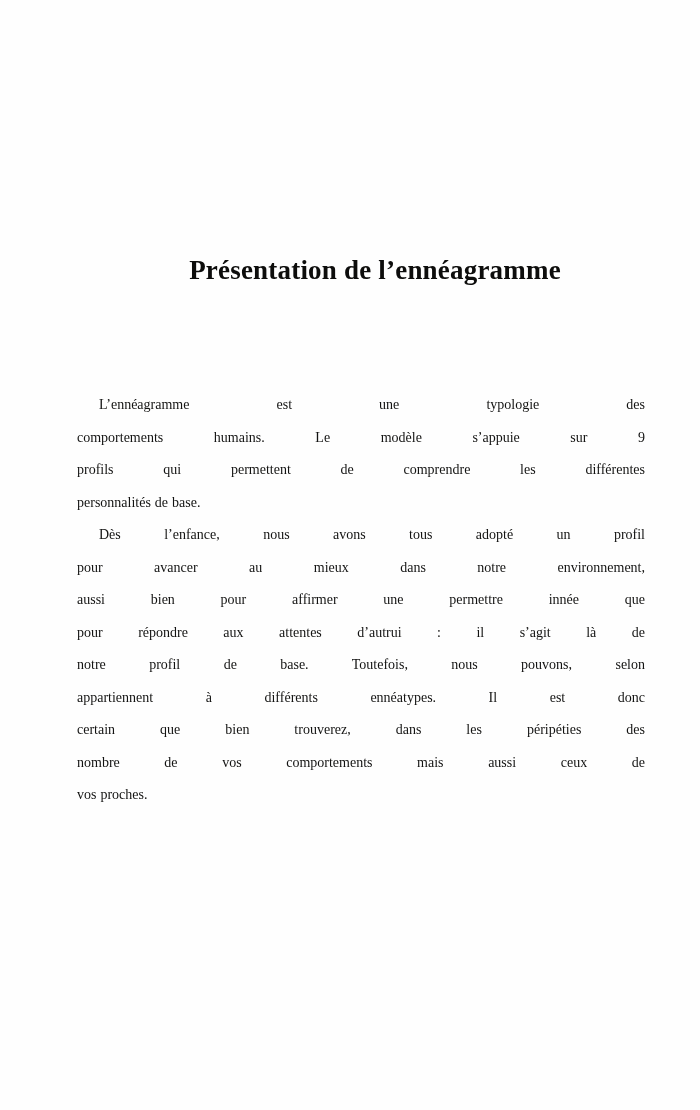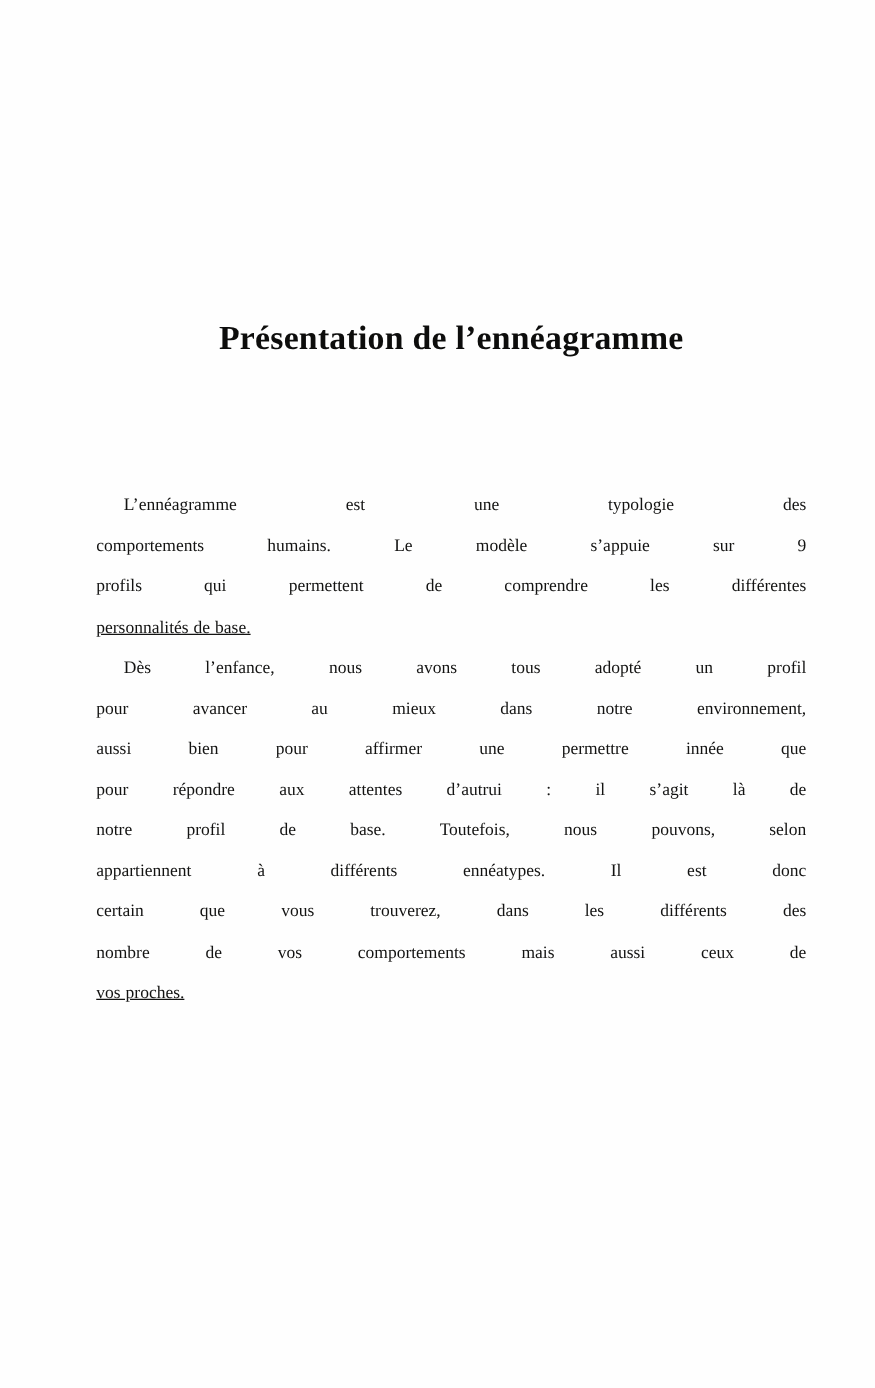--- a/index.html
+++ b/index.html
@@ -15,21 +15,21 @@
   .page {
     position: relative;
     width: 700px;
     height: 1110px;
     background: #fefefe;
     overflow: hidden;
   }
   .title {
     position: absolute;
     top: 251px;
-    left: 77px;
+    left: 91px;
     width: 568px;
     margin: 0;
     text-align: center;
     font-weight: bold;
     font-size: 27px;
     line-height: 38px;
     color: #0d0d0c;
     letter-spacing: 0.2px;
   }
   .text-block {
@@ -47,21 +47,20 @@
   }
   .line {
     height: 32.5px;
     text-align: justify;
     text-align-last: justify;
     word-spacing: 0.5px;
   }
   .line.no-justify {
     text-align: left;
     text-align-last: left;
-    text-decoration: underline;
   }
   .line.indent {
     text-indent: 22px;
   }
 </style>
 </head>
 <body>
 
 <div class="page">
   <h1 class="title">Présentation de l’ennéagramme</h1>
@@ -72,18 +71,18 @@
         <div class="line">profils qui permettent de comprendre les différentes</div>
         <div class="line no-justify">personnalités de base.</div>
       </div>
       <div class="paragraph">
         <div class="line indent">Dès l’enfance, nous avons tous adopté un profil</div>
         <div class="line">pour avancer au mieux dans notre environnement,</div>
         <div class="line">aussi bien pour affirmer une permettre innée que</div>
         <div class="line">pour répondre aux attentes d’autrui : il s’agit là de</div>
         <div class="line">notre profil de base. Toutefois, nous pouvons, selon</div>
         <div class="line">appartiennent à différents ennéatypes. Il est donc</div>
-        <div class="line">certain que vous trouverez, dans les différents des</div>
+        <div class="line">certain que bien trouverez, dans les péripéties des</div>
         <div class="line">nombre de vos comportements mais aussi ceux de</div>
         <div class="line no-justify">vos proches.</div>
       </div>
     </div>
 </div>
 
 </body></html>

